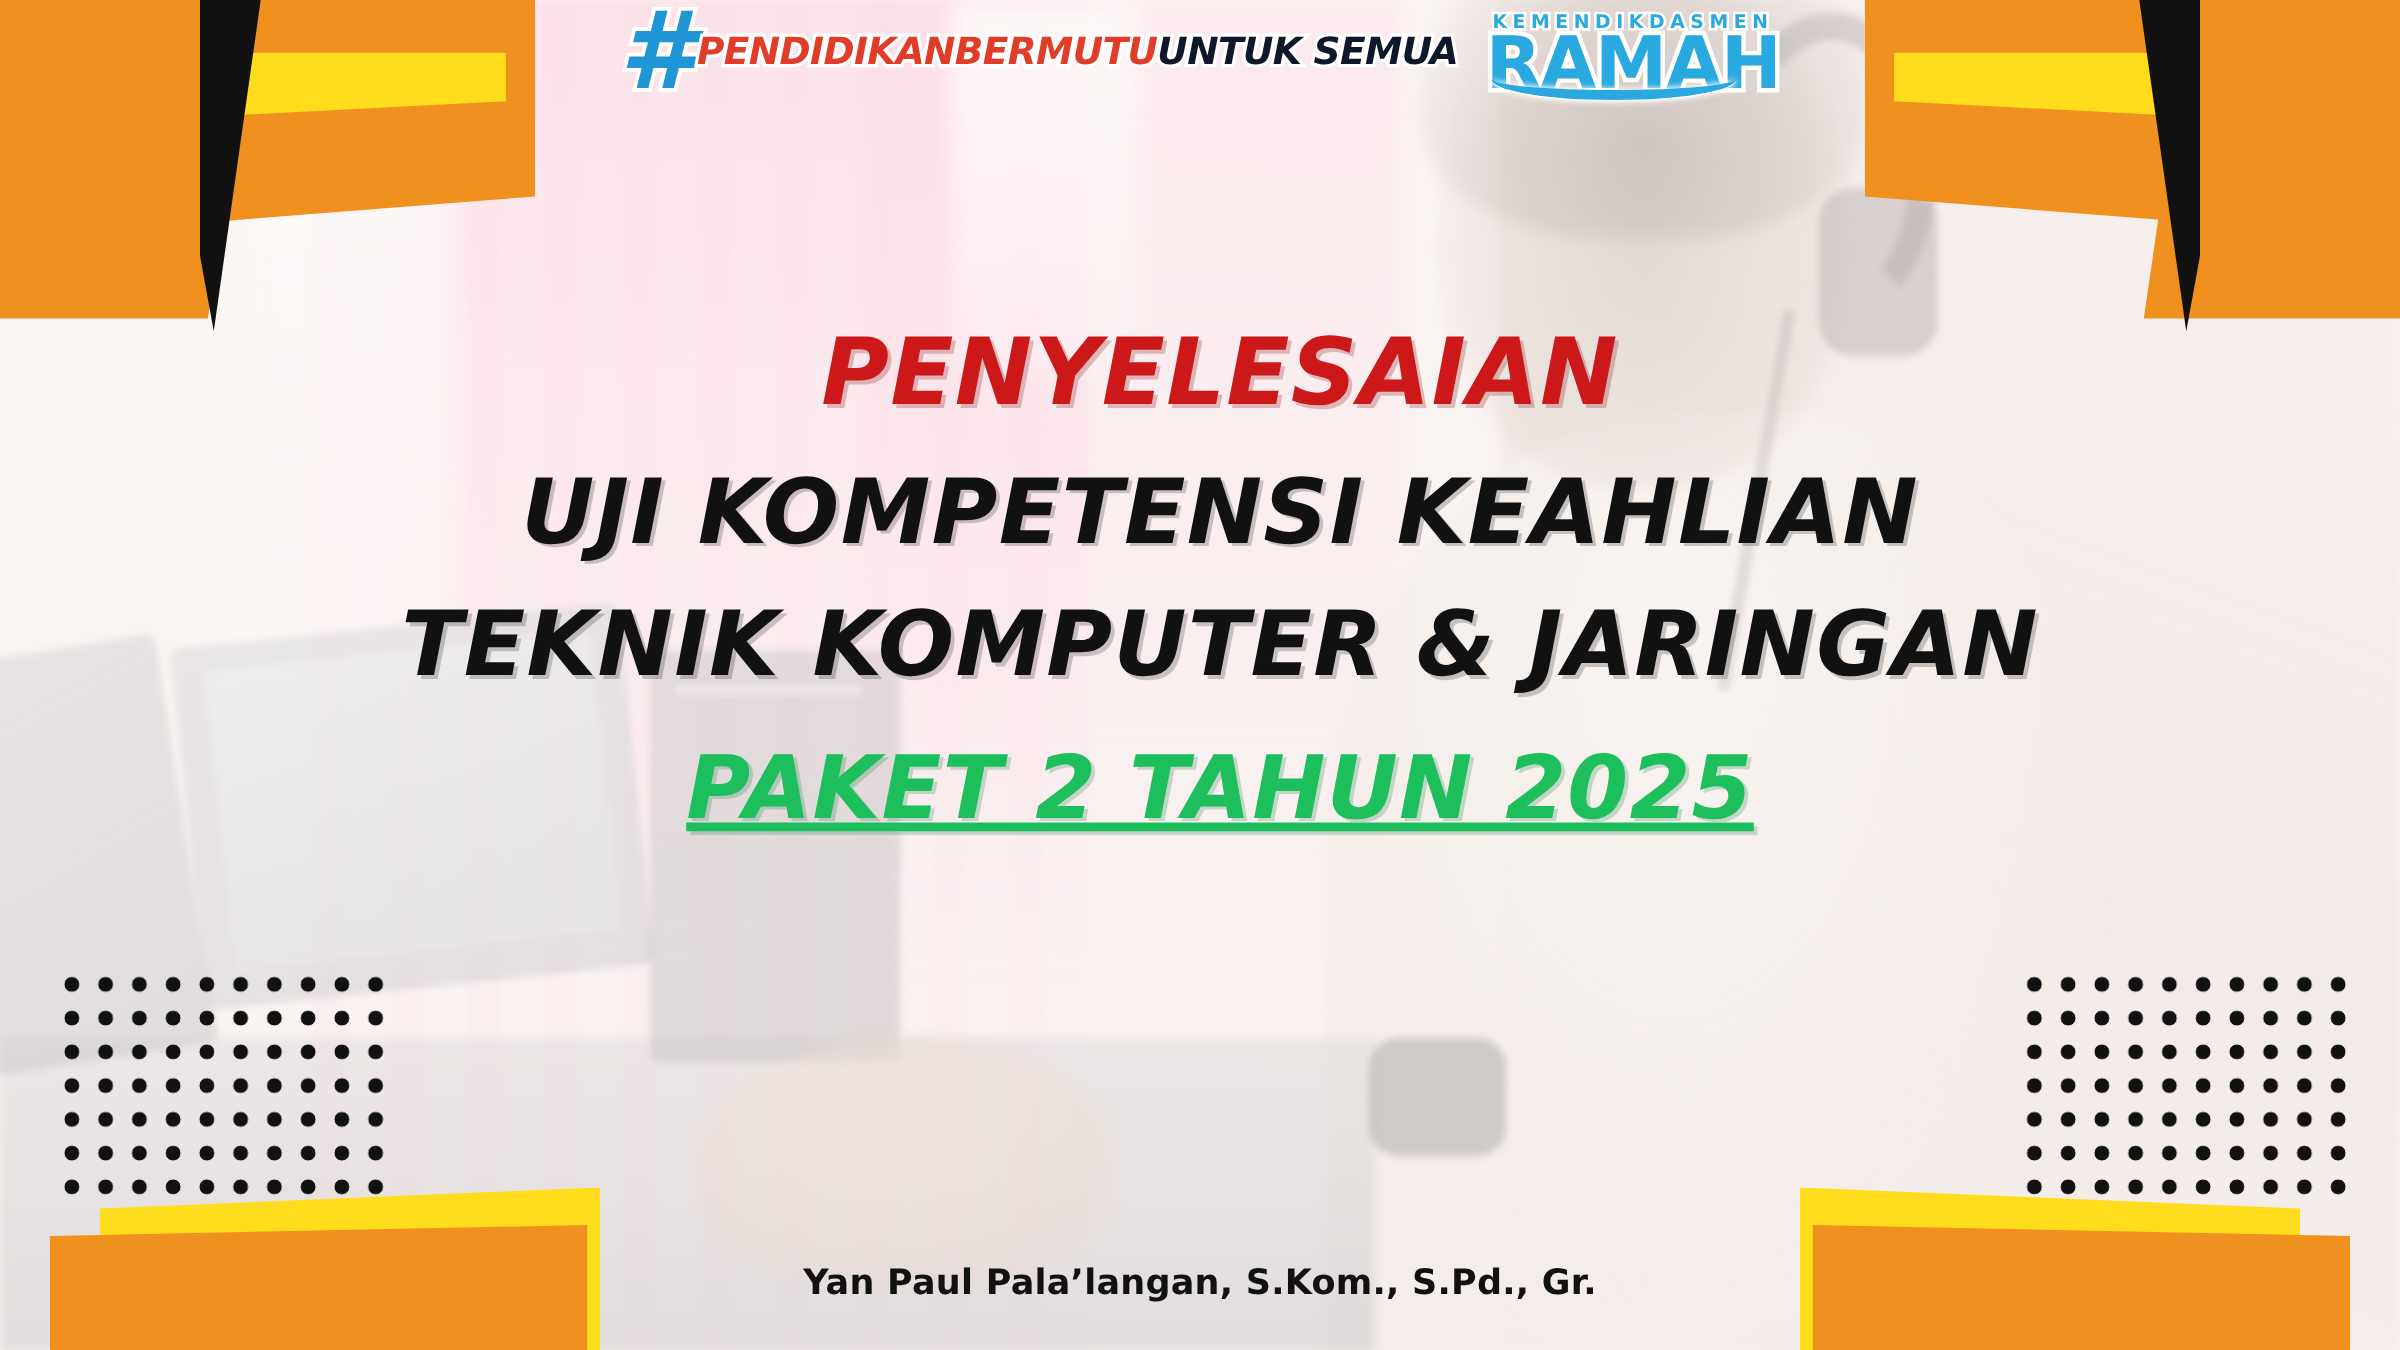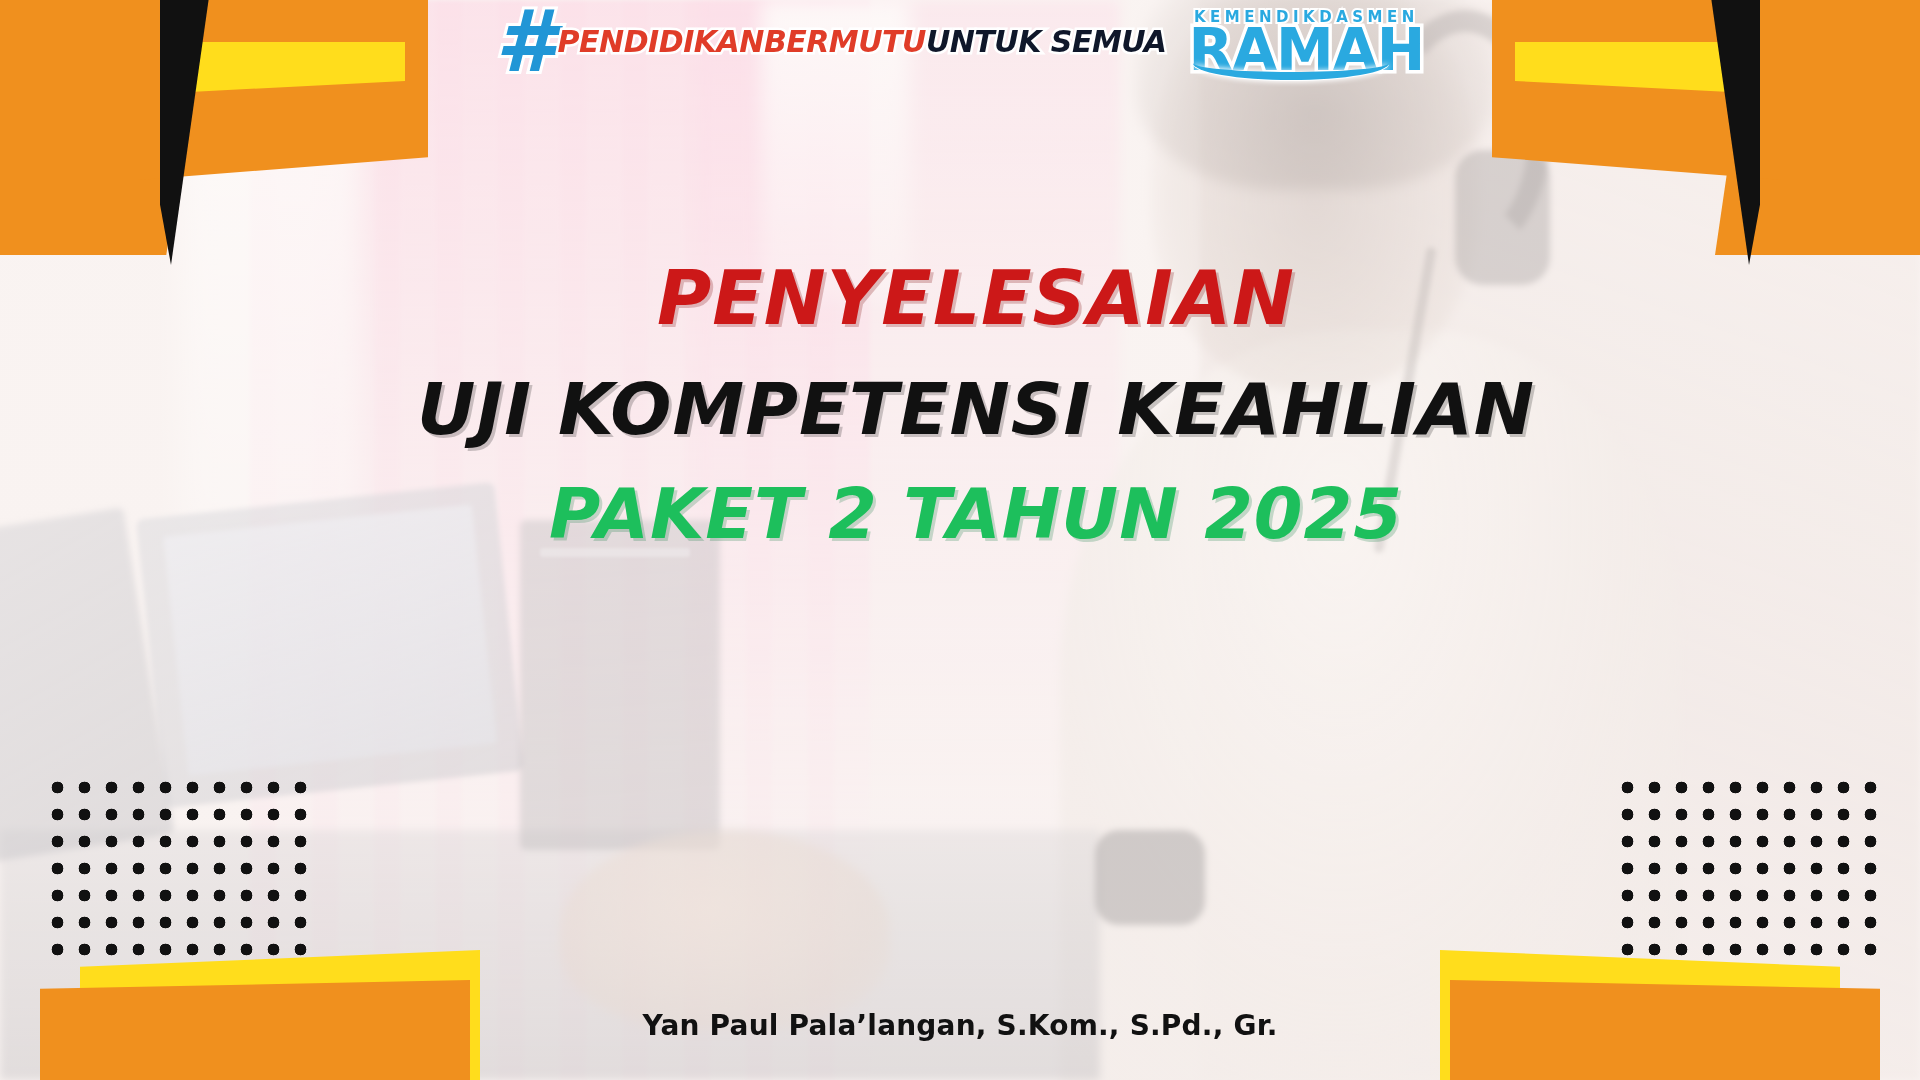--- a/index.html
+++ b/index.html
@@ -286,20 +286,21 @@
     margin-bottom:22px;
   }
   .t-teknik {
     font-size:72px; color:var(--black);
     text-shadow:3px 3px 0 rgba(0,0,0,.2);
     margin-bottom:32px;
   }
   .t-paket {
     font-size:70px; color:var(--green);
     text-shadow:3px 3px 0 rgba(10,120,60,.22);
+    text-decoration:underline;
   }
 
   
   .presenter {
     position:absolute; left:0; right:0; bottom:38px;
     text-align:center; z-index:25;
     font-family:"DejaVu Sans", sans-serif;
     font-size:28px; font-weight:bold; color:#111111;
     letter-spacing:.2px;
   }
@@ -375,18 +376,19 @@
       <span class="ramah-kem">KEMENDIKDASMEN</span>
       <span class="ramah-word">RAMAH</span>
       <span class="ramah-swoosh"></span>
     </div>
 
   </div>
 
   <div class="titles">
     <div class="t-line t-penyelesaian">PENYELESAIAN</div>
     <div class="t-line t-uji">UJI KOMPETENSI KEAHLIAN</div>
+    <div class="t-line t-teknik">TEKNIK KOMPUTER &amp; JARINGAN</div>
     <div class="t-line t-paket">PAKET 2 TAHUN 2025</div>
   </div>
 
   <div class="presenter">Yan Paul Pala’langan, S.Kom., S.Pd., Gr.</div>
 
 </div>
 
 </body></html>

